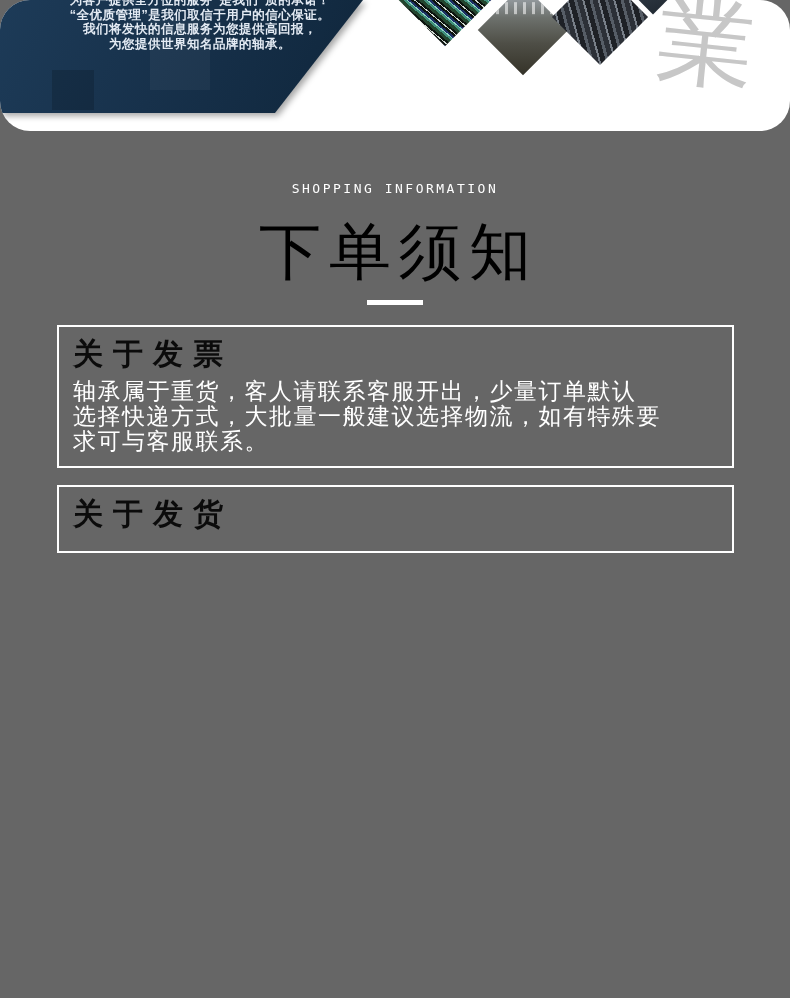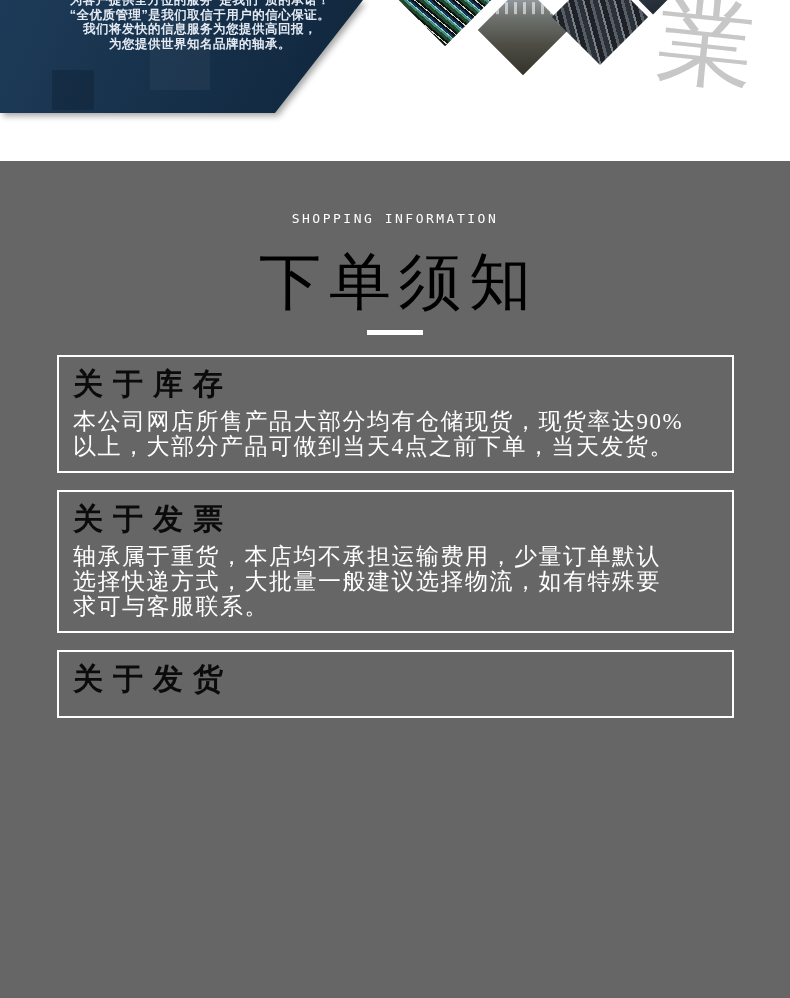--- a/index.html
+++ b/index.html
@@ -3,21 +3,21 @@
 <meta charset="utf-8">
 <style>
   html,body{margin:0;padding:0;background:#4d4d4d;}
   .page{
     position:relative;width:790px;height:998px;margin:0 auto;
     background:#666666;overflow:hidden;
     font-family:"Liberation Sans",sans-serif;
   }
 
   
-  .header{position:relative;height:161px;background:#ffffff;overflow:hidden;}
+  .header{position:relative;height:131px;background:#ffffff;overflow:hidden;border-radius:30px;}
 
   .banner-shadow{position:absolute;top:0;left:0;width:400px;height:120px;
     filter:drop-shadow(3px 3px 3px rgba(0,0,0,.35));}
   .blue-banner{
     position:absolute;top:0;left:0;width:380px;height:113px;
     background:
       linear-gradient(115deg,#1d3b58 0%,#17314b 45%,#122a41 78%,#0f2438 100%);
     clip-path:polygon(0 0,363px 0,275px 113px,0 113px);
   }
   .banner-tex1,.banner-tex2{position:absolute;background:rgba(0,0,0,.16);}
@@ -113,29 +113,24 @@
     <div class="watermark">業</div>
   </div>
 
   <div class="info-section">
     <div class="eyebrow">SHOPPING INFORMATION</div>
     <h1 class="main-title">下单须知</h1>
     <div class="title-underline"></div>
 
     <div class="boxes">
 
-      <div class="notice-box">
-        <h2 class="notice-title">关于库存</h2>
-        <p class="notice-lines">本公司网店所售产品大部分均有仓储现货，现货率达90%
-以上，大部分产品可做到当天4点之前下单，当天发货。</p>
-      </div>
 
       <div class="notice-box">
         <h2 class="notice-title">关于发票</h2>
-        <p class="notice-lines">轴承属于重货，本店均不承担运输费用，少量订单默认
+        <p class="notice-lines">轴承属于重货，客人请联系客服开出，少量订单默认
 选择快递方式，大批量一般建议选择物流，如有特殊要
 求可与客服联系。</p>
       </div>
 
       <div class="notice-box">
         <h2 class="notice-title">关于发货</h2>
       </div>
 
 
     </div>

